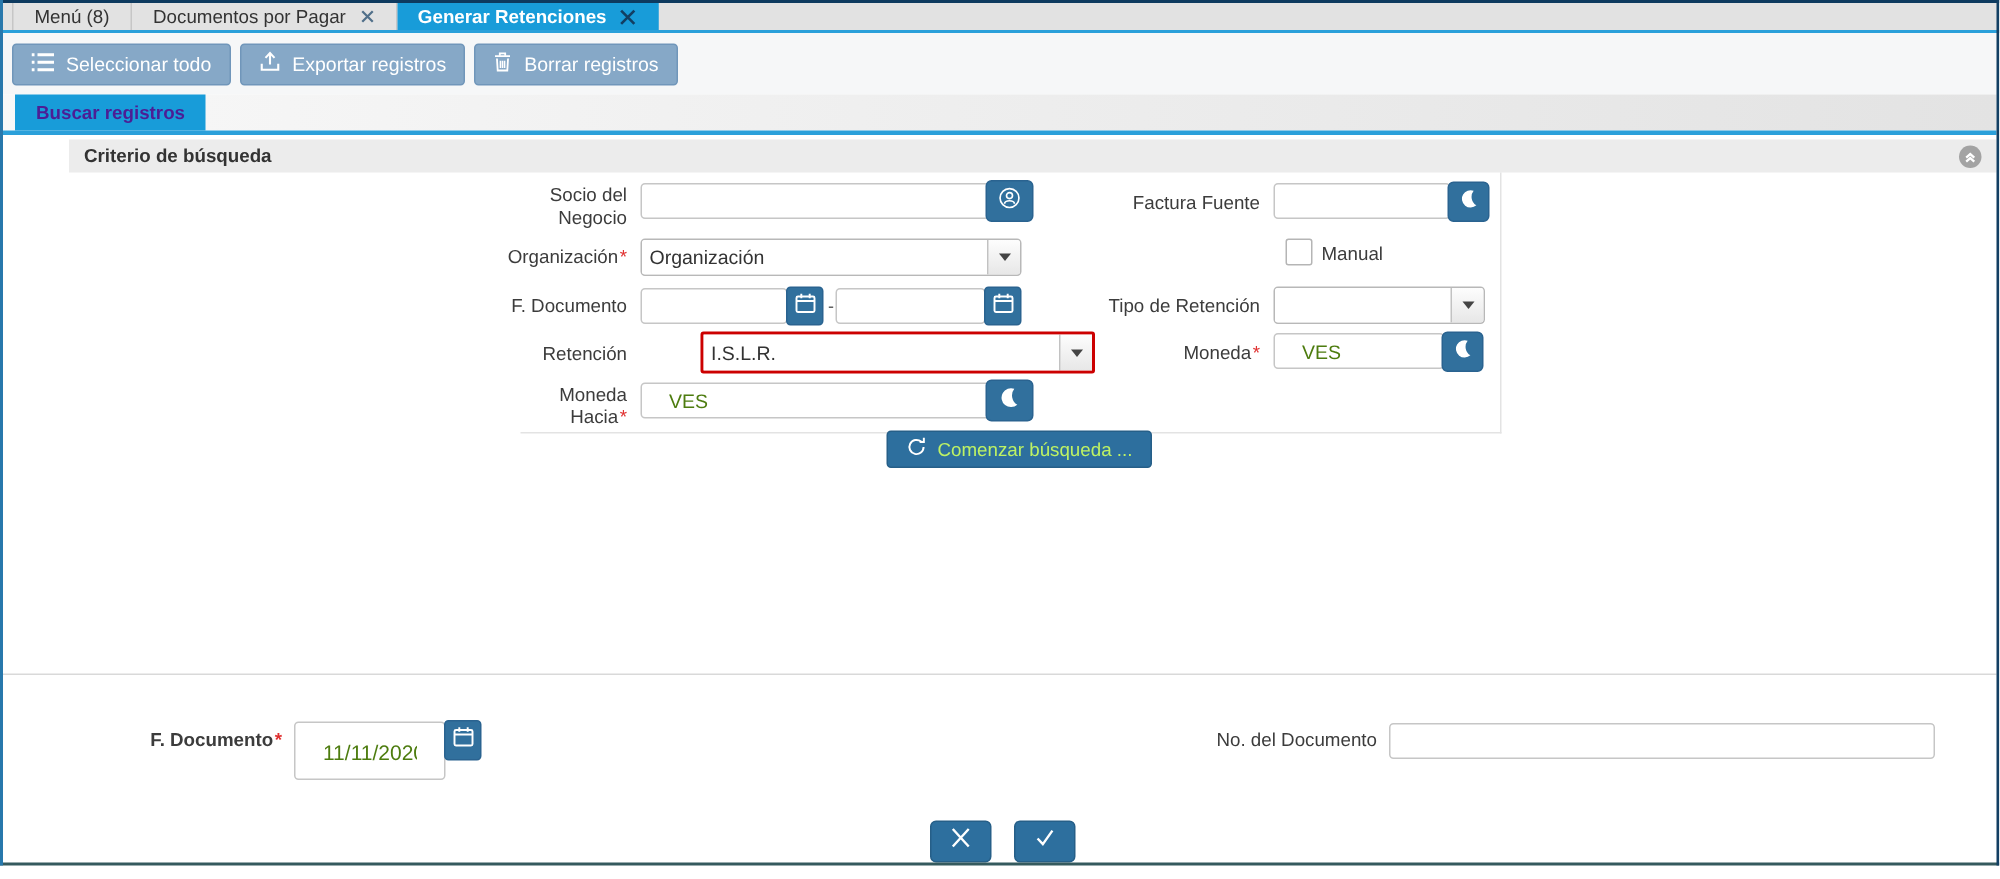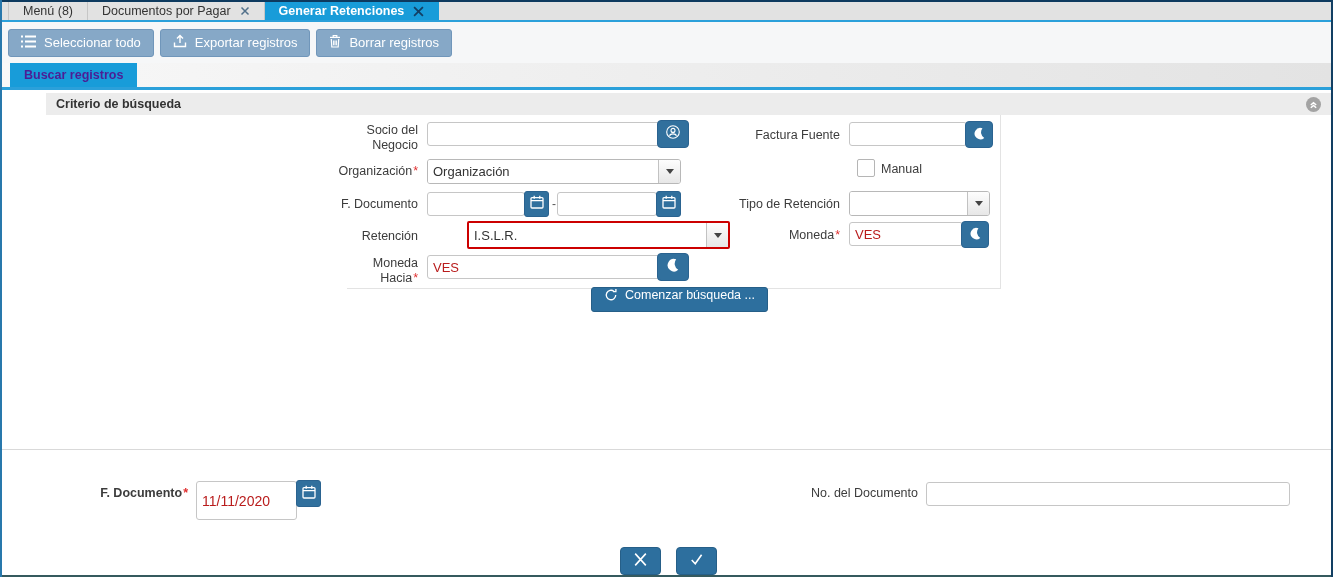--- a/index.html
+++ b/index.html
@@ -43,42 +43,42 @@
   .circle-btn{width:15px;height:15px;border-radius:50%;background:#a3a3a3;display:flex;
     align-items:center;justify-content:center;cursor:pointer;flex:0 0 auto;}
 
   
   .form-panel{position:absolute;left:347px;top:115px;width:653px;height:173px;
     border-right:1px solid #e3e3e3;border-bottom:1px solid #e3e3e3;}
 
   .flabel{position:absolute;font-size:12.5px;color:#3c3c3c;text-align:right;line-height:15px;}
   .req{color:#e03030;margin-left:1px;}
   .tinput{position:absolute;height:24px;border:1px solid #c6c6c6;border-radius:3px;font-size:13px;
-    padding:0 5px;box-sizing:border-box;color:#b91c1c;background:#fff;outline:none;
+    padding:0 18px;box-sizing:border-box;color:#4d7c0f;background:#fff;outline:none;
     font-family:"Liberation Sans",sans-serif;}
   .fbtn{position:absolute;background:#31709d;border:1px solid #2a6390;border-radius:4px;
     display:flex;align-items:center;justify-content:center;cursor:pointer;box-sizing:border-box;}
 
   .combo{position:absolute;height:25px;border:1px solid #b8b8b8;border-radius:3px;background:#fff;
     display:flex;box-sizing:border-box;overflow:hidden;}
   .combo input{flex:1;border:none;outline:none;font-size:13px;padding:0 5px;color:#333;min-width:0;
     font-family:"Liberation Sans",sans-serif;}
   .combo .caret-btn{width:21px;background:linear-gradient(#fdfdfd,#e7e7e7);border-left:1px solid #c2c2c2;
     display:flex;align-items:center;justify-content:center;cursor:pointer;flex:0 0 auto;}
   .caret{width:0;height:0;border-left:4px solid transparent;border-right:4px solid transparent;
     border-top:5px solid #444;}
   .combo.error{border:2px solid #cc0000;border-radius:2px;}
 
   .checkbox{position:absolute;width:18px;height:18px;background:#fff;border:1px solid #b5b5b5;
     border-radius:2px;box-sizing:border-box;cursor:pointer;}
   .dash{position:absolute;font-size:12px;color:#555;}
 
   .search-btn{position:absolute;left:591px;top:287px;height:25px;padding:0 12px;background:#2d6f9e;
-    border:1px solid #265f88;border-radius:3px;color:#ffffff;font-size:12.5px;display:flex;
-    gap:7px;cursor:pointer;font-family:"Liberation Sans",sans-serif;}
+    border:1px solid #265f88;border-radius:3px;color:#bef264;font-size:12.5px;display:flex;
+    align-items:center;gap:7px;cursor:pointer;font-family:"Liberation Sans",sans-serif;}
 
   .confirm-btn{position:absolute;top:547px;width:39px;height:26px;background:#2d6f9e;
     border:1px solid #265f88;border-radius:4px;display:flex;align-items:center;justify-content:center;
     cursor:pointer;}
   #btn-cancel{left:620px;}
   #btn-ok{left:676px;}
   .bottom-line{position:absolute;left:0;right:0;top:575px;height:2px;background:#355a5e;}
 </style>
 </head>
 <body>

